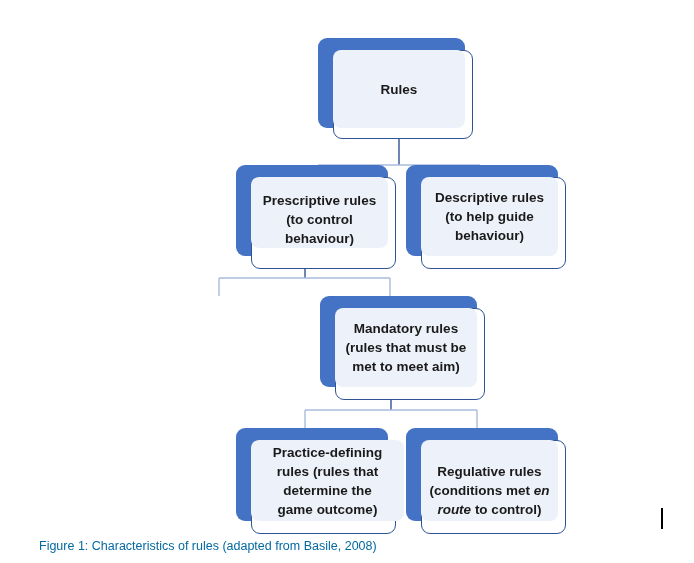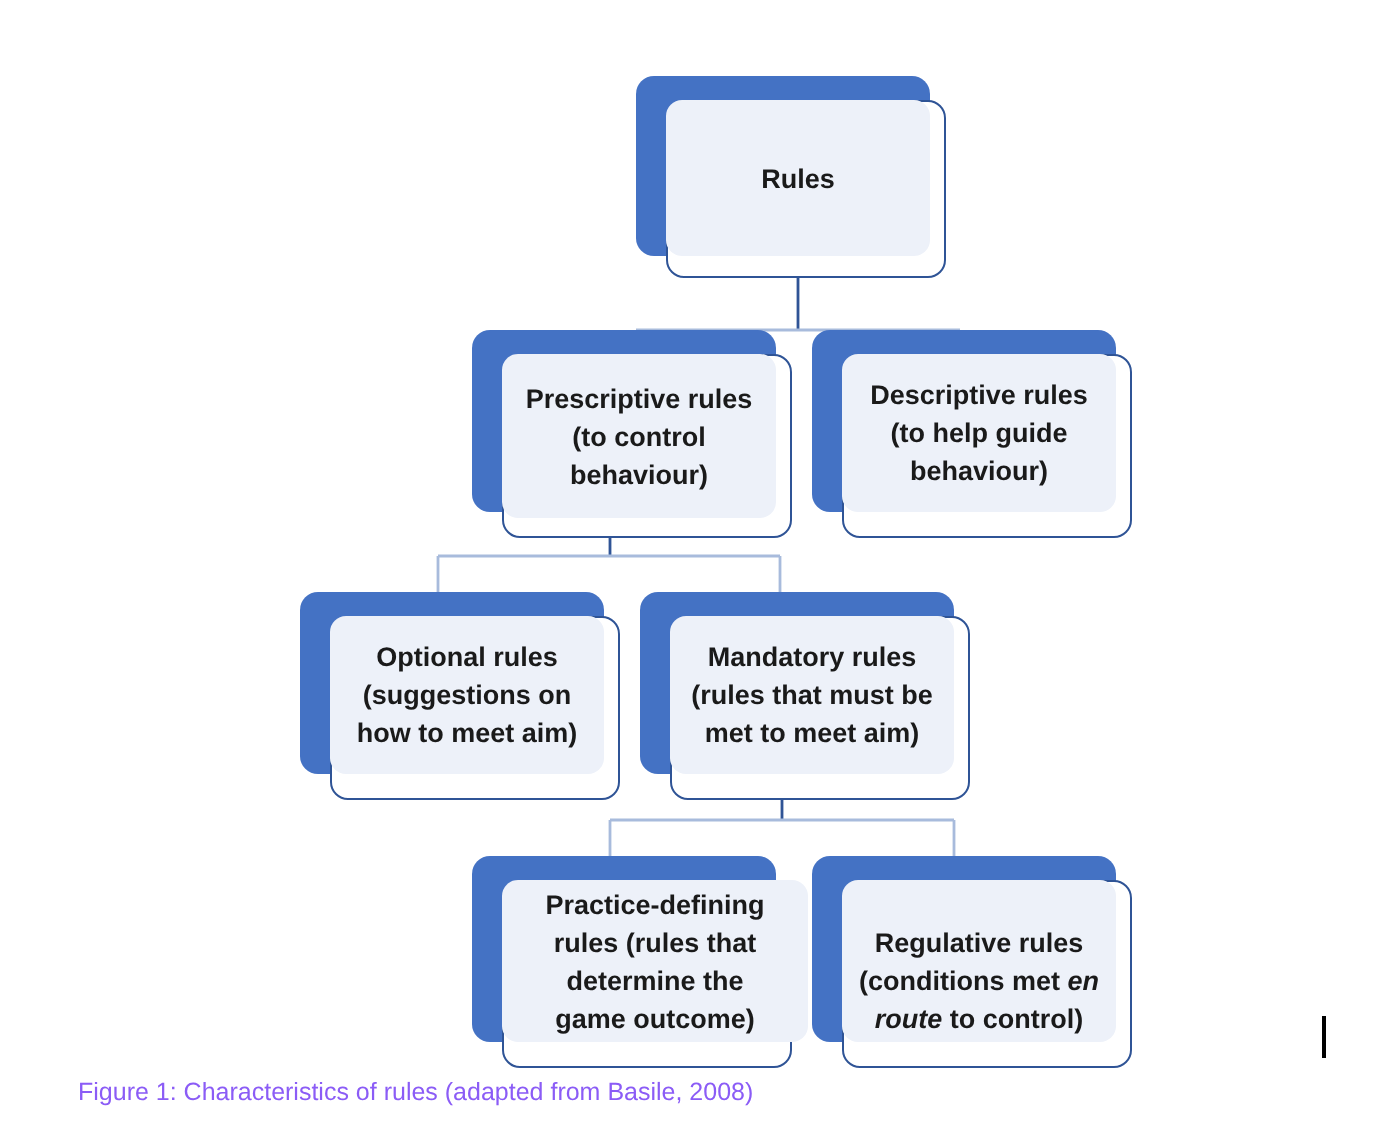--- a/index.html
+++ b/index.html
@@ -78,21 +78,21 @@
   }
   .node-label .it { font-style: italic; }
 
   
   #figure-caption {
     position: absolute;
     left: 39px;
     top: 538px;
     font-size: 12.5px;
     line-height: 16px;
-    color: #8b5cf6;
+    color: #0369a1;
     z-index: 3;
     white-space: nowrap;
   }
 
   
   #text-caret {
     position: absolute;
     left: 661px;
     top: 508px;
     width: 1.6px;
@@ -134,46 +134,37 @@
     <div class="node-shadow" style="width:147px; height:90px;"></div>
     <div class="node-card" style="left:15px; top:12px; width:140px; height:89px;"></div>
     <div class="node-fill" style="left:15px; top:12px; width:132px; height:78px;">
       <span class="node-label">Rules</span>
     </div>
   </div>
 
   <div class="node" style="left:236px; top:165px; width:160px; height:104px;">
     <div class="node-shadow" style="width:152px; height:91px;"></div>
     <div class="node-card" style="left:15px; top:12px; width:145px; height:92px;"></div>
-    <div class="node-fill" style="left:15px; top:12px; width:137px; height:82px;">
+    <div class="node-fill" style="left:15px; top:12px; width:137px; height:71px;align-items:flex-end;">
       <span class="node-label">Prescriptive rules
 (to control
 behaviour)</span>
     </div>
   </div>
 
   <div class="node" style="left:406px; top:165px; width:160px; height:104px;">
     <div class="node-shadow" style="width:152px; height:91px;"></div>
     <div class="node-card" style="left:15px; top:12px; width:145px; height:92px;"></div>
     <div class="node-fill" style="left:15px; top:12px; width:137px; height:79px;align-items:center;">
       <span class="node-label">Descriptive rules
 (to help guide
 behaviour)</span>
     </div>
   </div>
 
-  <div class="node" style="left:150px; top:296px; width:160px; height:104px;">
-    <div class="node-shadow" style="width:152px; height:91px;"></div>
-    <div class="node-card" style="left:15px; top:12px; width:145px; height:92px;"></div>
-    <div class="node-fill" style="left:15px; top:12px; width:137px; height:79px;">
-      <span class="node-label">Optional rules
-(suggestions on
-how to meet aim)</span>
-    </div>
-  </div>
 
   <div class="node" style="left:320px; top:296px; width:165px; height:104px;padding-left:48px;">
     <div class="node-shadow" style="width:157px; height:91px;"></div>
     <div class="node-card" style="left:15px; top:12px; width:150px; height:92px;"></div>
     <div class="node-fill" style="left:15px; top:12px; width:142px; height:79px;">
       <span class="node-label">Mandatory rules
 (rules that must be
 met to meet aim)</span>
     </div>
   </div>

